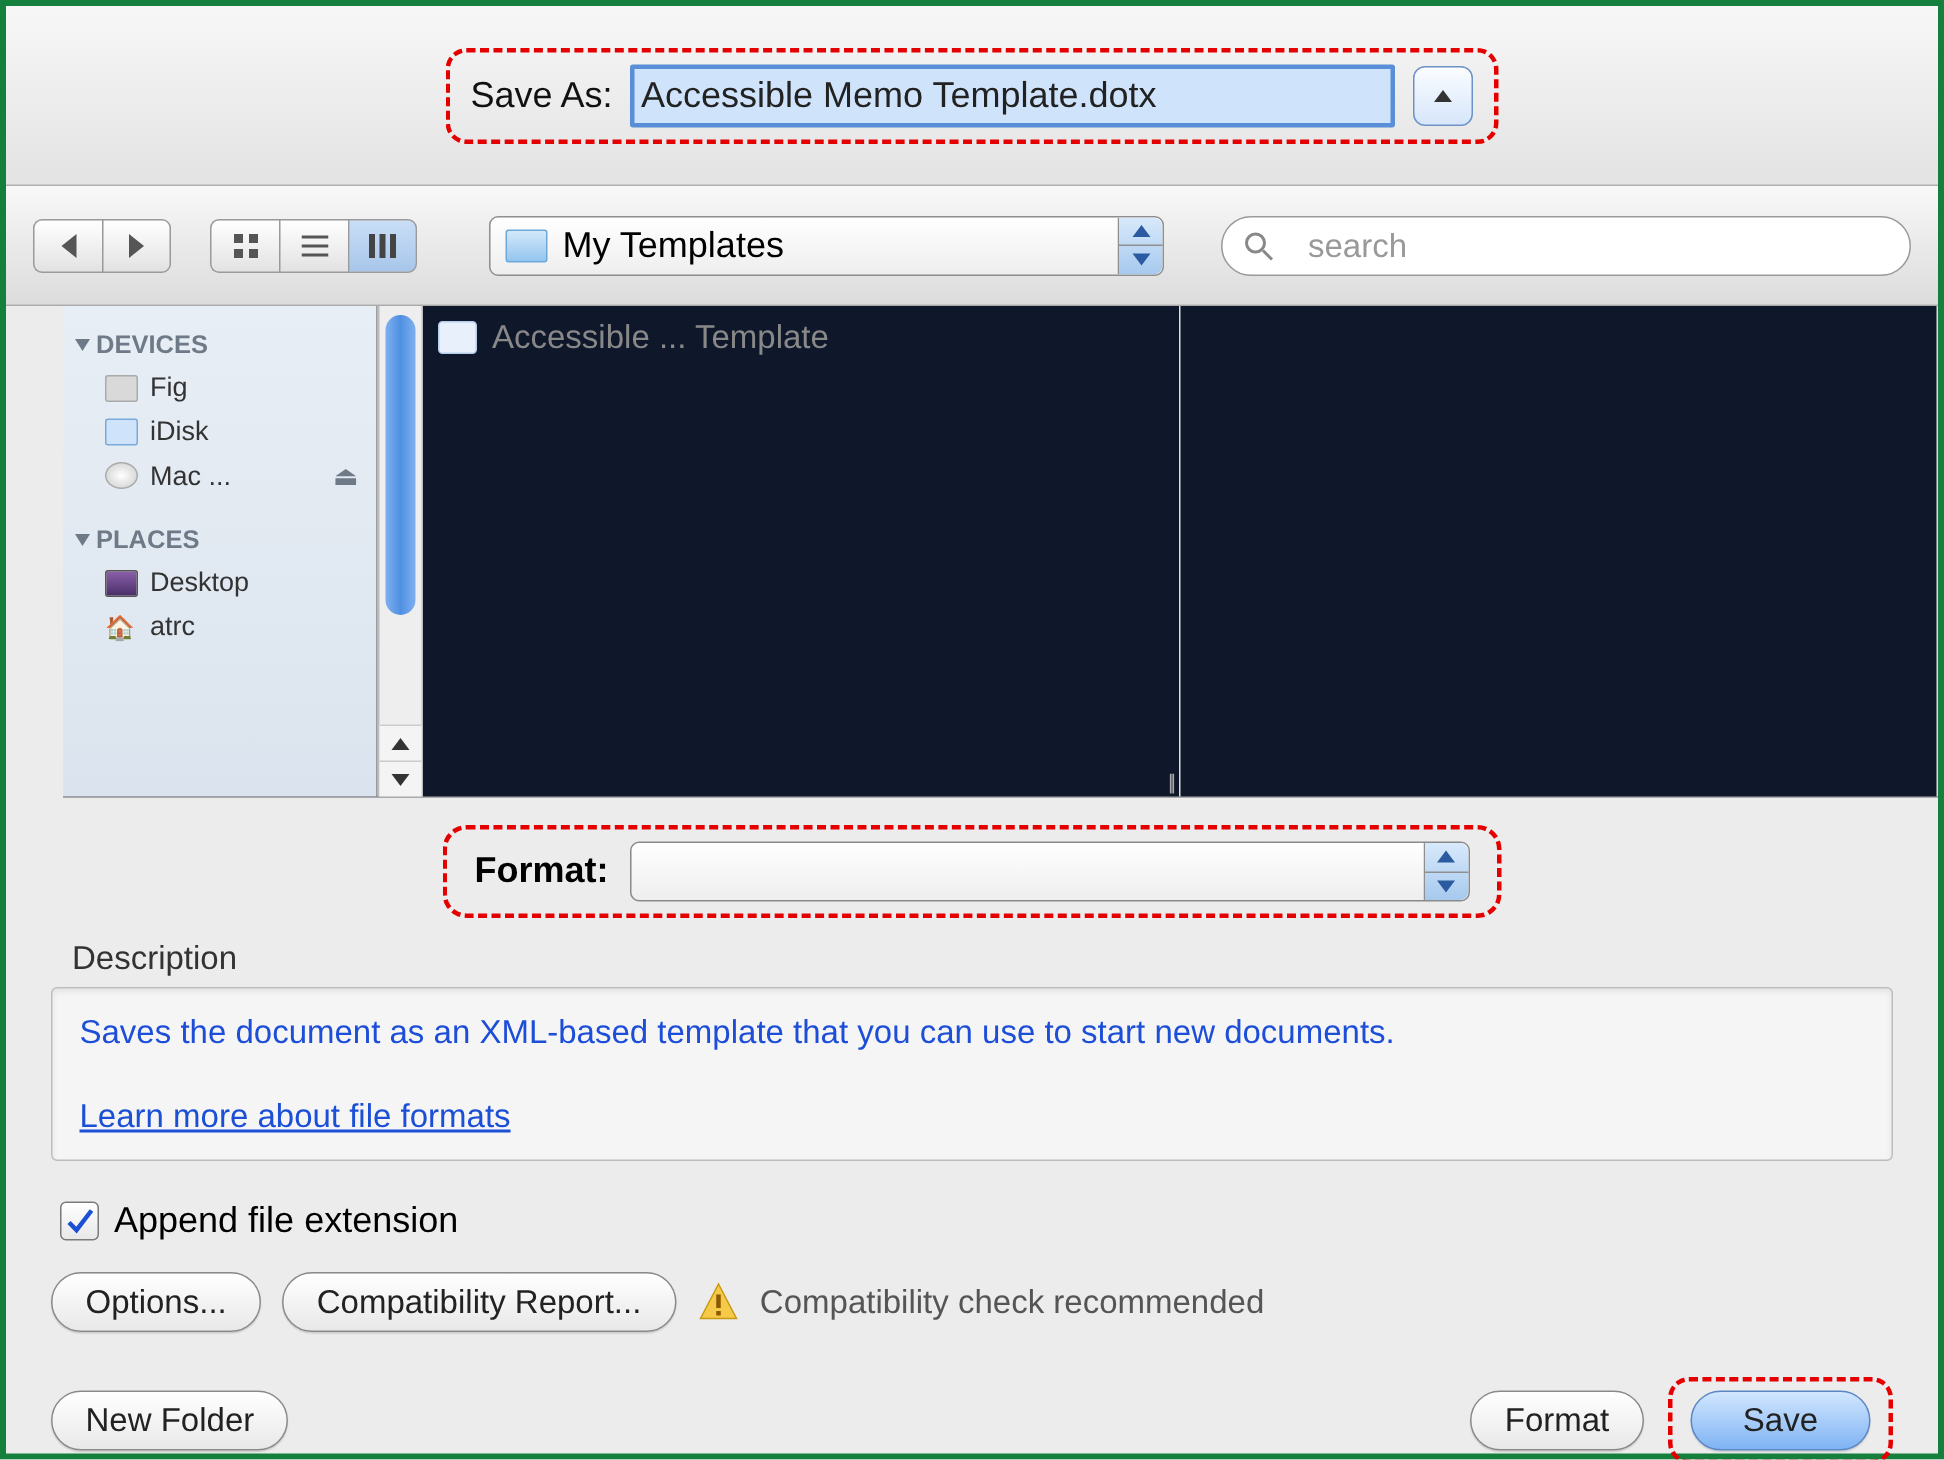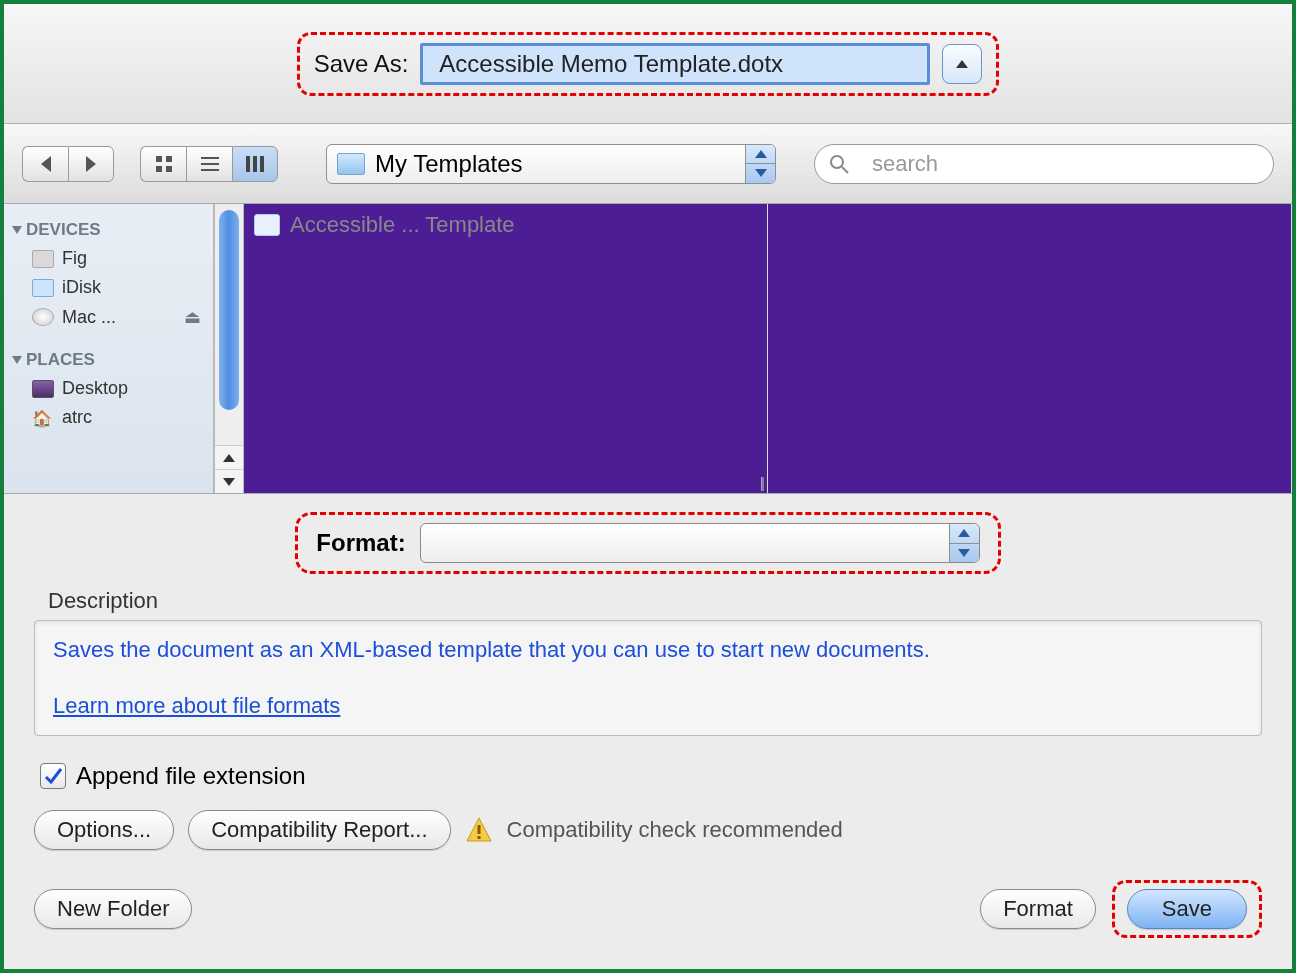--- a/index.html
+++ b/index.html
@@ -35,21 +35,21 @@
   display: inline-flex;
   align-items: center;
   gap: 12px;
 }
 .save-as-label { font-size: 24px; color: #111; }
 .save-as-input {
   width: 510px; height: 42px;
   border: 3px solid #5a8ed6;
   border-radius: 2px;
   font-size: 24px;
-  padding: 2px 16px;
+  padding: 2px 4px;
   background: #cfe3fb;
   color: #222;
   outline: none;
 }
 .collapse-btn {
   width: 40px; height: 40px;
   background: linear-gradient(#fbfdff,#d6e6fb);
   border: 1px solid #6c93c7;
   border-radius: 8px;
   display: flex; align-items:center; justify-content:center;
@@ -120,24 +120,25 @@
   background:#fff;
   display:flex; align-items:center;
   padding: 0 14px;
   gap:23px;
   margin-left: 20px;
 }
 .search-field input{border:none; outline:none; font-size:22px; flex:1; background:transparent;}
 .search-field input::placeholder{color:#999;}
 
 .browser {
-  height: 290px;
+  height: 328px;
   display:flex;
-  background:#4c1d95;
+  background:#0f172a;
   border-bottom:1px solid #aaa;
+  margin-left:38px;
 }
 .sidebar {
   width: 210px;
   background: linear-gradient(#e8eef5,#dbe4ee);
   border-right:1px solid #b8b8b8;
   padding: 10px 6px;
   font-size: 18px;
   overflow:hidden;
   position:relative;
 }

